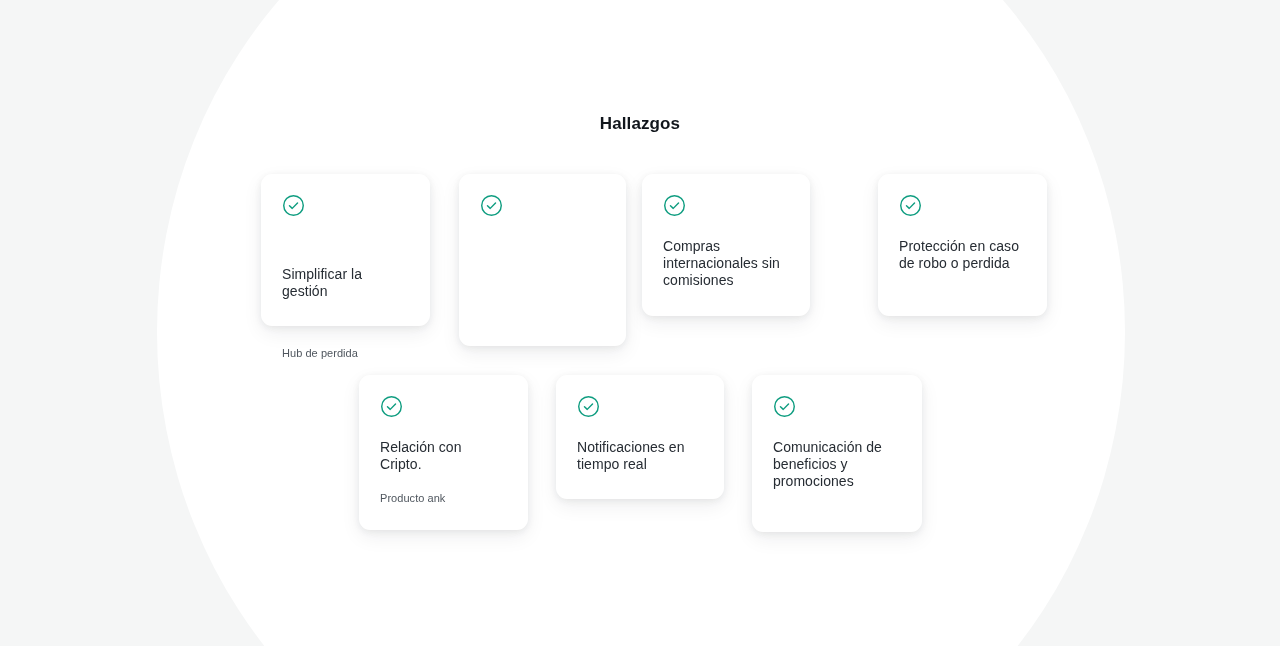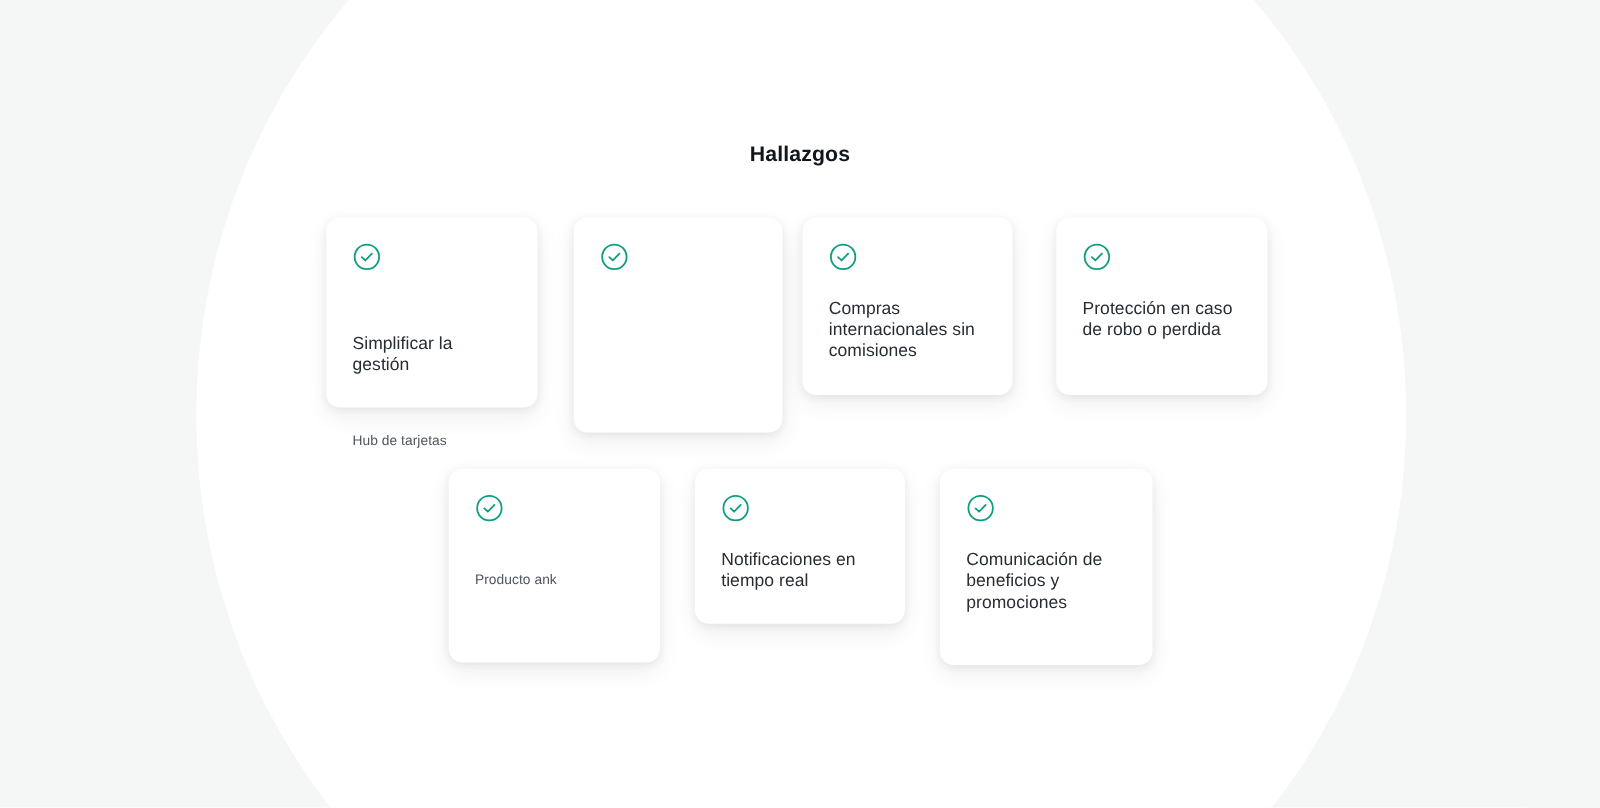--- a/index.html
+++ b/index.html
@@ -82,21 +82,21 @@
     line-height: 14px;
     color: #4f565e;
     margin-top: 18px;
     letter-spacing: 0.05px;
   }
 
   
   #card-0 { left: 261px; top: 174px;  width: 169px; height: 152px; gap: 28px; }
   #card-1 { left: 459px; top: 174px;  width: 167px; height: 172px; }
   #card-2 { left: 642px; top: 174px;  width: 168px; height: 142px; }
-  #card-3 { left: 845px; top: 174px;  width: 169px; height: 142px; }
+  #card-3 { left: 878px; top: 174px;  width: 169px; height: 142px; }
   
   #card-4 { left: 359px; top: 375px;  width: 169px; height: 155px; }
   #card-5 { left: 556px; top: 375px;  width: 168px; height: 124px; }
   #card-6 { left: 752px; top: 375px;  width: 170px; height: 157px; }
 </style>
 </head>
 <body>
 
 <div class="backdrop"></div>
 
@@ -105,21 +105,21 @@
   <div class="page-title">Hallazgos</div>
 
   <div class="card" id="card-0">
     <span class="check-icon">
       <svg viewBox="0 0 24 24" width="23" height="23" fill="none" xmlns="http://www.w3.org/2000/svg">
         <circle cx="12" cy="12" r="10.2" stroke="#0f9d80" stroke-width="1.5"></circle>
         <path d="M7.8 12.2 L10.7 15 L16.2 9.3" stroke="#0f9d80" stroke-width="1.5" stroke-linecap="round" stroke-linejoin="round"></path>
       </svg>
     </span>
     <div class="card-title">Simplificar la gestión</div>
-    <div class="card-sub">Hub de tarjetas</div>
+    <div class="card-sub">Hub de perdida</div>
   </div>
 
   <div class="card" id="card-1">
     <span class="check-icon">
       <svg viewBox="0 0 24 24" width="23" height="23" fill="none" xmlns="http://www.w3.org/2000/svg">
         <circle cx="12" cy="12" r="10.2" stroke="#0f9d80" stroke-width="1.5"></circle>
         <path d="M7.8 12.2 L10.7 15 L16.2 9.3" stroke="#0f9d80" stroke-width="1.5" stroke-linecap="round" stroke-linejoin="round"></path>
       </svg>
     </span>
   </div>
@@ -144,20 +144,21 @@
     <div class="card-title">Protección en caso de robo o perdida</div>
   </div>
 
   <div class="card" id="card-4">
     <span class="check-icon">
       <svg viewBox="0 0 24 24" width="23" height="23" fill="none" xmlns="http://www.w3.org/2000/svg">
         <circle cx="12" cy="12" r="10.2" stroke="#0f9d80" stroke-width="1.5"></circle>
         <path d="M7.8 12.2 L10.7 15 L16.2 9.3" stroke="#0f9d80" stroke-width="1.5" stroke-linecap="round" stroke-linejoin="round"></path>
       </svg>
     </span>
+    <div class="card-title">Relación con Cripto.</div>
     <div class="card-sub">Producto ank</div>
   </div>
 
   <div class="card" id="card-5">
     <span class="check-icon">
       <svg viewBox="0 0 24 24" width="23" height="23" fill="none" xmlns="http://www.w3.org/2000/svg">
         <circle cx="12" cy="12" r="10.2" stroke="#0f9d80" stroke-width="1.5"></circle>
         <path d="M7.8 12.2 L10.7 15 L16.2 9.3" stroke="#0f9d80" stroke-width="1.5" stroke-linecap="round" stroke-linejoin="round"></path>
       </svg>
     </span>

